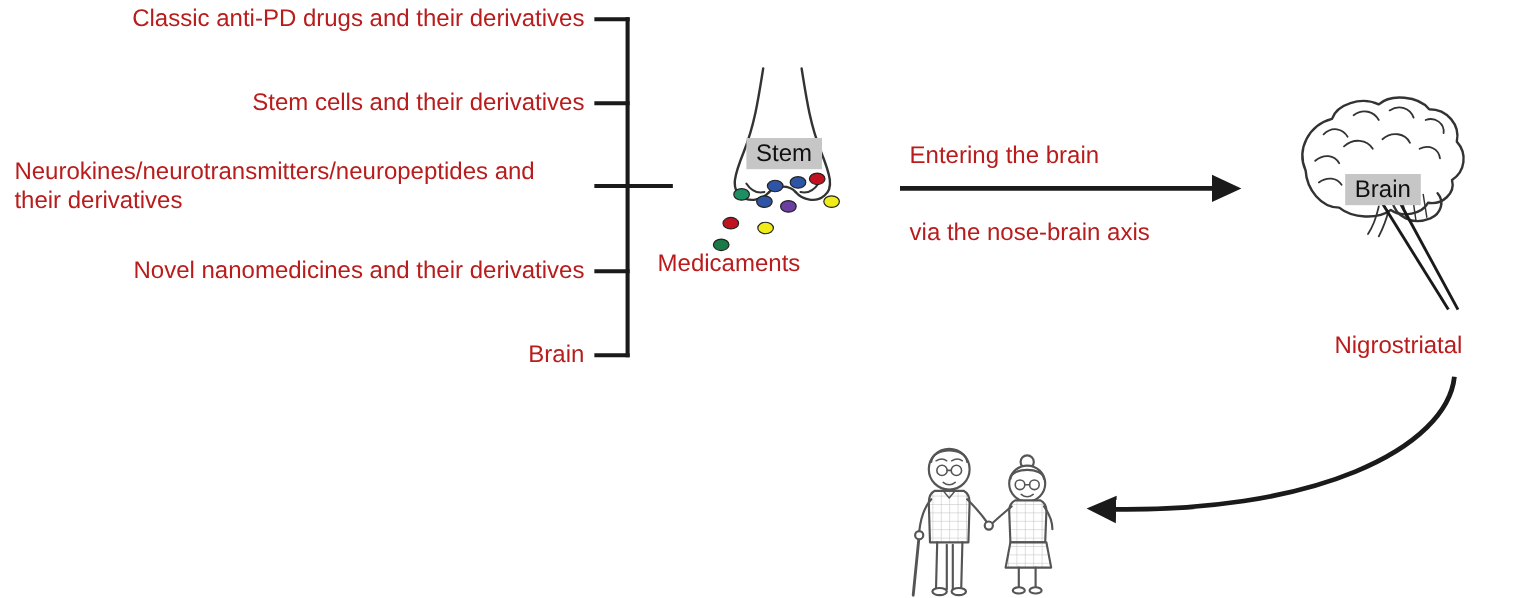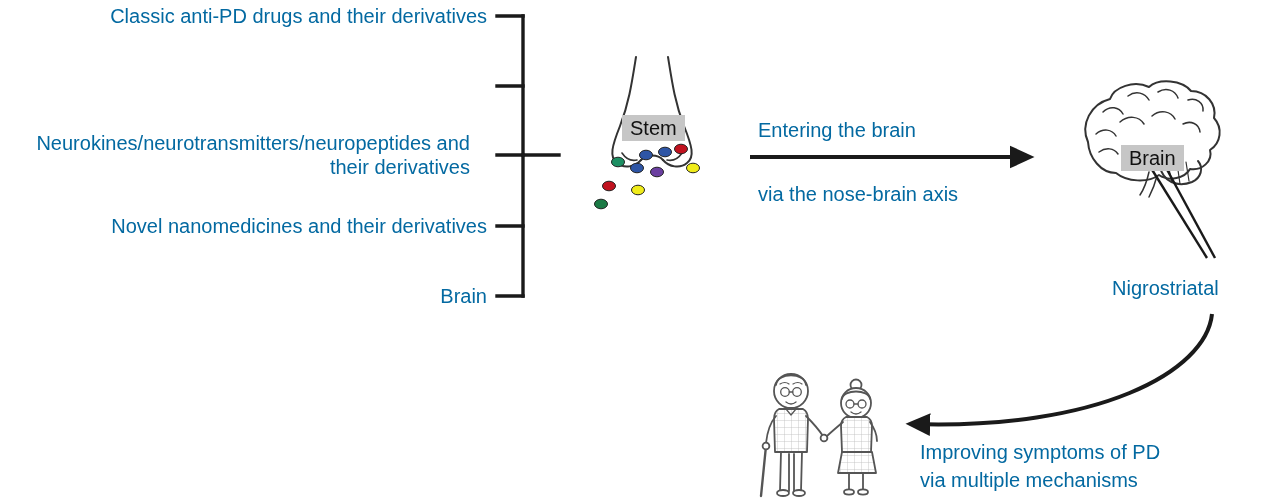--- a/index.html
+++ b/index.html
@@ -10,27 +10,27 @@
     width: 1280px;
     height: 498px;
     background: #ffffff;
     overflow: hidden;
   }
   .art { position: absolute; left: 0; top: 0; width: 1280px; height: 498px; }
   .txt {
     position: absolute;
     font-size: 20px;
     line-height: 24px;
-    color: #0369a1;
+    color: #b91c1c;
   }
   .cat { white-space: nowrap; text-align: right; right: 793px; }
   .cat-wrap {
-    left: 0;
+    left: 12px;
     width: 470px;
-    text-align: right;
+    text-align: left;
     white-space: normal;
   }
   .chip {
     position: absolute;
     background: #c6c6c6;
     color: #111111;
     font-size: 20px;
     line-height: 26px;
     padding: 0 8px;
     text-align: center;
@@ -137,30 +137,28 @@
       <circle cx="824" cy="438" r="3.4" fill="#ffffff"></circle>
       <path d="M870 422 C875 429 877 435 877 441"></path>
       <path d="M842 452 L838 473 L876 473 L872 452 Z" fill="url(#fabric)"></path>
       <path d="M849 473 L849 490 M863 473 L863 490"></path>
       <ellipse cx="849" cy="492" rx="5" ry="2.6" fill="#ffffff"></ellipse>
       <ellipse cx="863" cy="492" rx="5" ry="2.6" fill="#ffffff"></ellipse>
     </g>
   </svg>
 
   <div class="txt cat" style="top:4px">Classic anti-PD drugs and their derivatives</div>
+  <div class="txt cat" style="top:74px">Stem cells and their derivatives</div>
   <div class="txt cat-wrap txt" style="top:131px">Neurokines/neurotransmitters/neuropeptides and their derivatives</div>
   <div class="txt cat" style="top:214px">Novel nanomedicines and their derivatives</div>
   <div class="txt cat" style="top:284px">Brain</div>
 
   <div class="chip" style="left:622px; top:115px">Stem</div>
+  <div class="txt center" style="left:548px; top:208px; width:200px">Medicaments</div>
 
   <div class="txt center" style="left:758px; top:118px; width:265px">Entering the brain</div>
   <div class="txt center" style="left:758px; top:182px; width:280px">via the nose-brain axis</div>
 
   <div class="chip" style="left:1121px; top:145px">Brain</div>
   <div class="txt center" style="left:1112px; top:276px; width:190px">Nigrostriatal</div>
 
-  <div class="txt center outcome" style="left:920px; top:438px; width:340px">
-    <div>Improving symptoms of PD</div>
-    <div>via multiple mechanisms</div>
-  </div>
 
 </div>
 
 </body></html>

